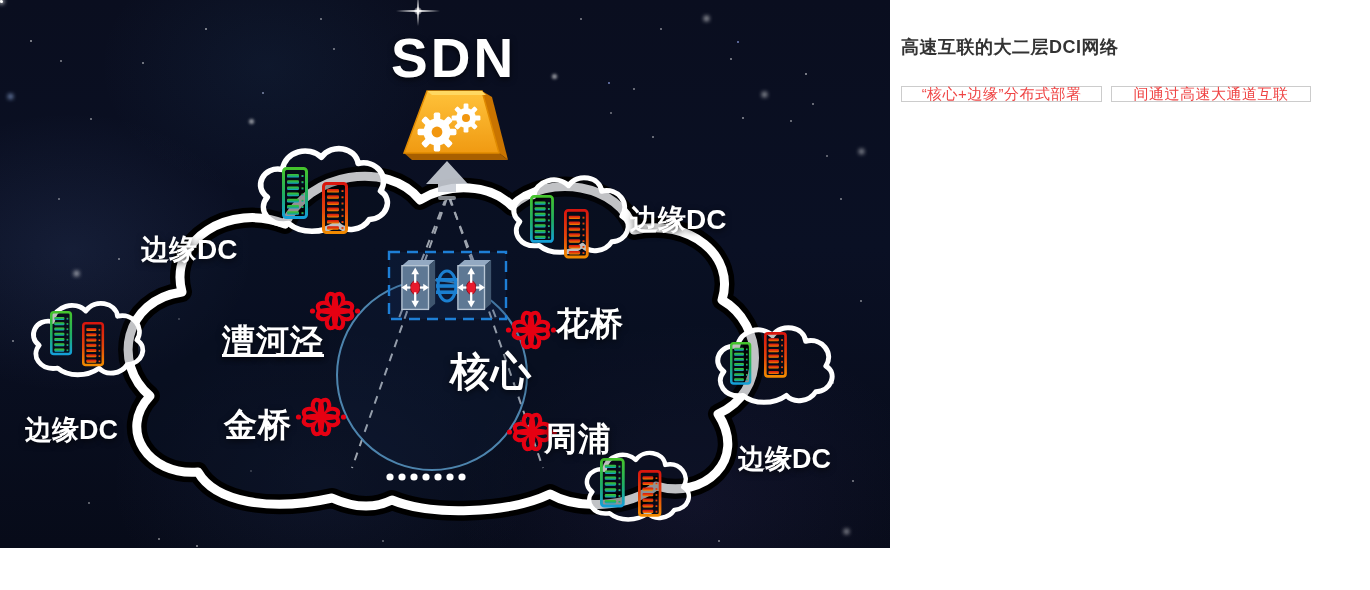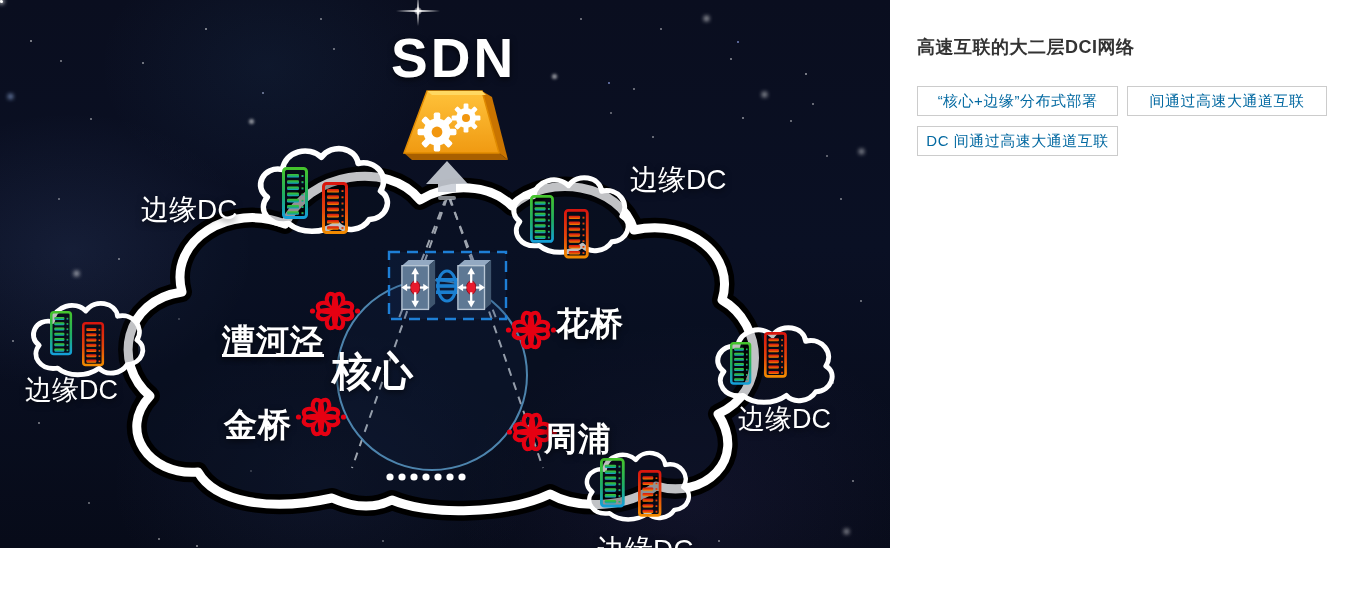--- a/index.html
+++ b/index.html
@@ -42,42 +42,42 @@
   .flare::after{width:2px;height:30px;left:-1px;top:-15px;background:linear-gradient(180deg,transparent,rgba(255,255,255,.95),transparent);}
   .flare i{position:absolute;left:-4px;top:-4px;width:8px;height:8px;border-radius:50%;background:radial-gradient(circle,#fff 0%,rgba(255,255,255,.4) 55%,transparent 75%);}
   .flare.f1{left:418px;top:11px;}
   .flare.f2{left:253px;top:580px;}
 
   svg.scene{position:absolute;left:0;top:0;}
 
   .lbl{position:absolute;color:#fff;font-weight:700;white-space:nowrap;
        text-shadow:0 2px 6px rgba(0,0,0,.65);letter-spacing:1px;}
   .lbl.sdn{left:391px;top:26px;font-size:55px;letter-spacing:3px;}
-  .lbl.core{left:332px;width:200px;text-align:left;font-size:40px;line-height:1.05;}
+  .lbl.core{left:332px;width:200px;text-align:right;font-size:40px;line-height:1.05;}
   .lbl.core.l1{top:350px;}
   .lbl.core.l2{top:395px;}
   .lbl.node{font-size:33px;}
   .lbl.n-caohejing{left:222px;top:319px;text-decoration:underline;}
   .lbl.n-huaqiao{left:556px;top:302px;}
   .lbl.n-jinqiao{left:224px;top:403px;}
   .lbl.n-zhoupu{left:544px;top:417px;}
-  .lbl.edge{font-size:28px;font-weight:400;letter-spacing:0;}
+  .lbl.edge{font-size:28px;font-weight:700;letter-spacing:0;margin-top:40px;}
   .lbl.e1{left:141px;top:191px;}
   .lbl.e2{left:630px;top:161px;}
   .lbl.e3{left:25px;top:372px;font-size:27px;}
   .lbl.e4{left:738px;top:401px;font-size:27px;}
   .lbl.e5{left:597px;top:531px;}
 
   
-  .panel{width:480px;height:590px;background:#ffffff;box-sizing:border-box;padding:35px 0 0 27px;}
+  .panel{width:480px;height:590px;background:#ffffff;box-sizing:border-box;padding:35px 0 0 11px;}
   .panel h1{margin:0 0 27px 0;font-size:18px;font-weight:700;color:#333;letter-spacing:.5px;}
   .features{display:grid;grid-template-columns:201px 200px;gap:10px 9px;}
-  .feature{box-sizing:border-box;height:30px;border:1px solid #cccccc;background:#fff;
+  .feature{box-sizing:border-box;height:16px;border:1px solid #cccccc;background:#fff;
     display:flex;align-items:center;justify-content:center;
-    font-size:15px;color:#0369a1;letter-spacing:.5px;}
+    font-size:15px;color:#ef4444;letter-spacing:.5px;}
   .feature.c1{grid-column:1;}
 </style>
 </head>
 <body>
 
 <div class="app">
 
   <div class="diagram">
     <div class="stars-sm"></div>
     <div class="stars-lg"></div>
@@ -282,16 +282,15 @@
     <div class="lbl edge e3">边缘DC</div>
     <div class="lbl edge e4">边缘DC</div>
     <div class="lbl edge e5">边缘DC</div>
   </div>
 
   <div class="panel">
     <h1>高速互联的大二层DCI网络</h1>
     <div class="features">
       <div class="feature">“核心+边缘”分布式部署</div>
       <div class="feature">间通过高速大通道互联</div>
-      <div class="feature">DC 间通过高速大通道互联</div>
     </div>
   </div>
 </div>
 
 </body></html>

